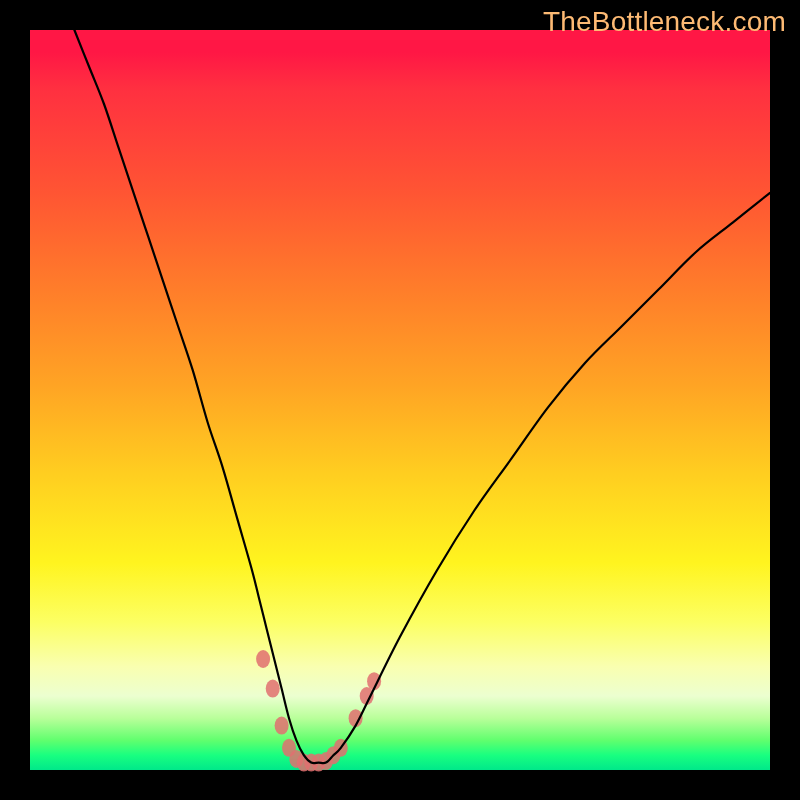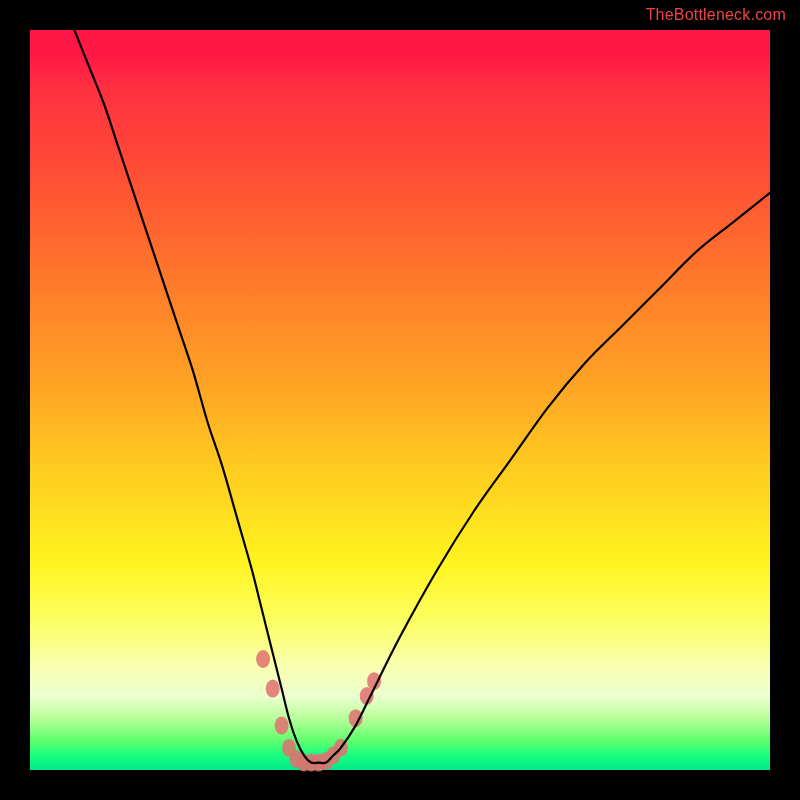--- a/index.html
+++ b/index.html
@@ -40,22 +40,22 @@
       #b9ff9a 93%,
       #60ff6e 96%,
       #19ff80 98%,
       #00e88a 100%
     );
   }
   .watermark {
     position: absolute;
     top: 6px;
     right: 14px;
-    color: #ef4444;
-    font-size: 16px;
+    color: #fdba74;
+    font-size: 28px;
     font-weight: 500;
     letter-spacing: 0.2px;
   }
   svg.curve {
     position: absolute;
     left: 0; top: 0;
     width: 740px; height: 740px;
     overflow: visible;
   }
 </style>

